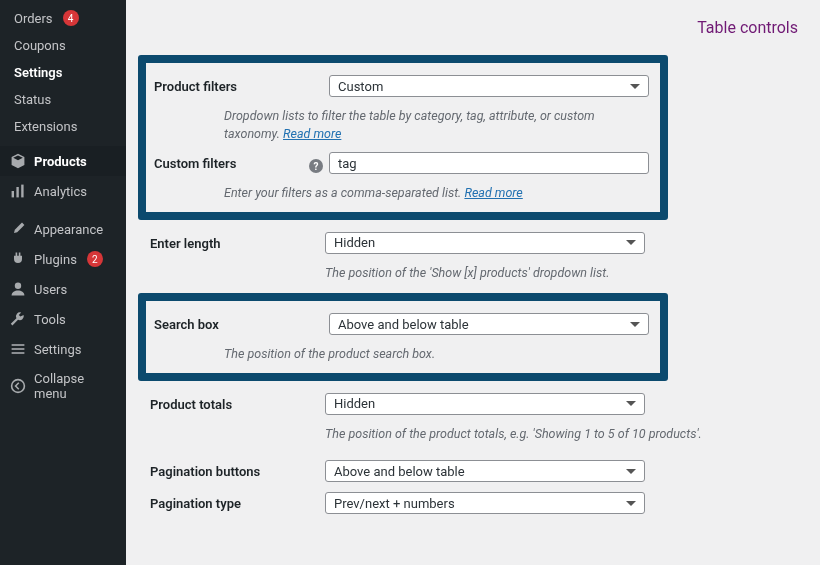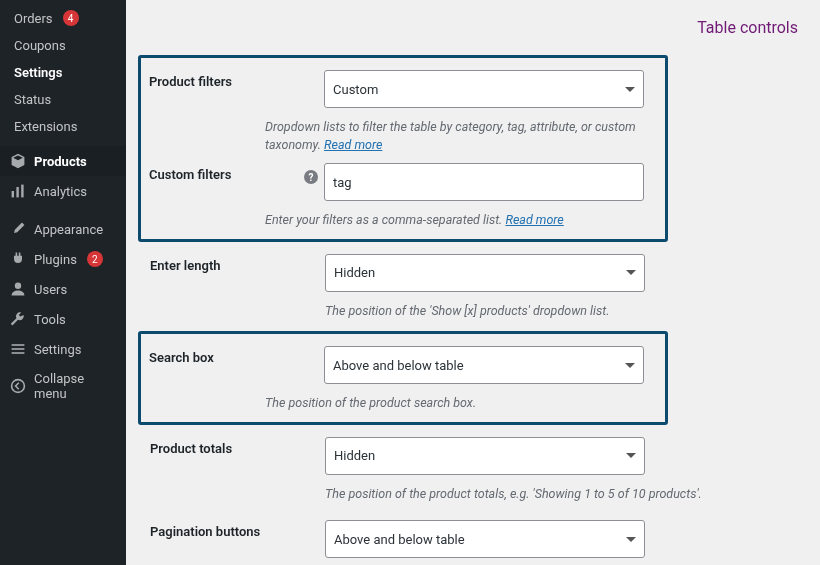--- a/index.html
+++ b/index.html
@@ -91,58 +91,58 @@
     font-style: italic;
     color: #646970;
     font-size: 12.5px;
     margin-top: 6px;
     margin-bottom: 6px;
     line-height: 1.4;
   }
   .desc a { color: #2271b1; text-decoration: underline; }
   .select, .text-input {
     width: 320px;
-    height: 38px;
+    height: 22px;
     border: 1px solid #8c8f94;
     border-radius: 3px;
     background: #fff;
     padding: 0 8px;
     font-size: 13px;
     color: #2c3338;
     display:flex;
     align-items:center;
     justify-content:space-between;
     cursor:pointer;
   }
   .text-input { cursor:text; justify-content:flex-start;}
   .chev {
     width: 0; height: 0;
     border-left: 5px solid transparent;
     border-right: 5px solid transparent;
     border-top: 5px solid #555;
   }
   .highlight {
-    border: 3px solid #0c4a6e;
+    border: 8px solid #0c4a6e;
     border-radius: 3px;
     padding: 4px 8px 8px 8px;
     margin-left: -10px;
     margin-right: 130px;
     margin-bottom: 6px;
   }
   .highlight .form-row { padding-top: 8px; }
   .highlight .desc { margin-bottom: 2px; }
   .help-icon {
     width:14px;height:14px;border-radius:50%;
     background:#787c82;color:#fff;font-size:10px;font-weight:700;
     display:flex;align-items:center;justify-content:center;
   }
   .plain-block { padding-left: 2px; }
   .plain-block .form-row { padding-top: 6px; }
   .plain-block .desc { margin-left: 175px; margin-bottom: 12px;}
-  .highlight .desc { margin-left: 116px; }
+  .highlight .desc { margin-left: 70px; }
   .h-search { margin-top: 2px; }
 </style>
 </head>
 <body>
 
 <div class="sidebar">
   <div class="sb-item sub">
     <span>Orders</span>
     <span class="badge">4</span>
   </div>

